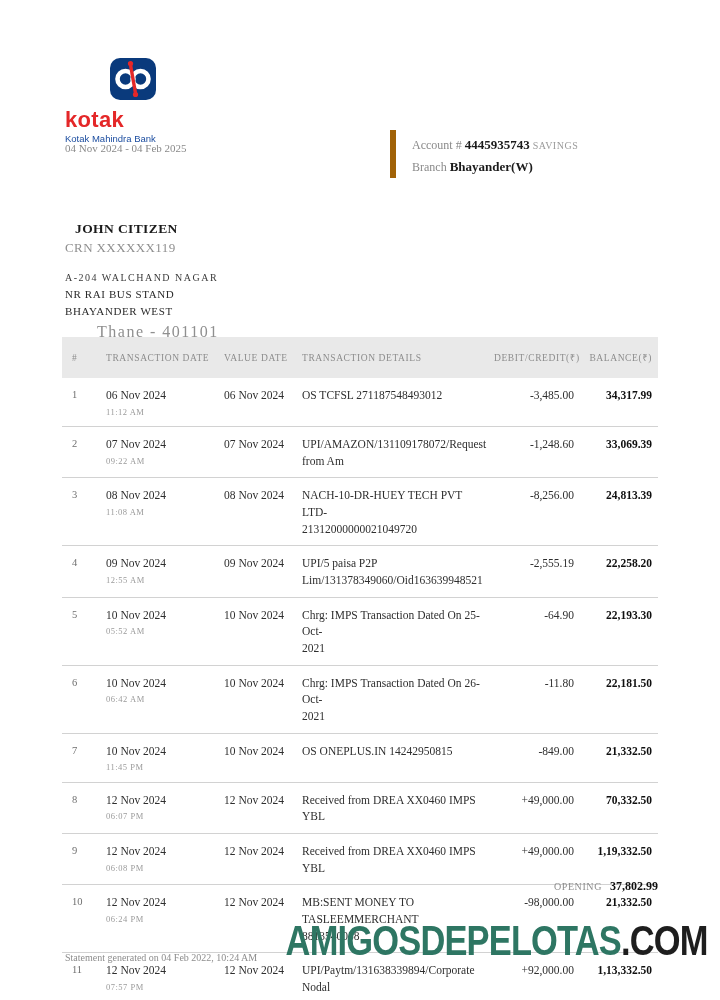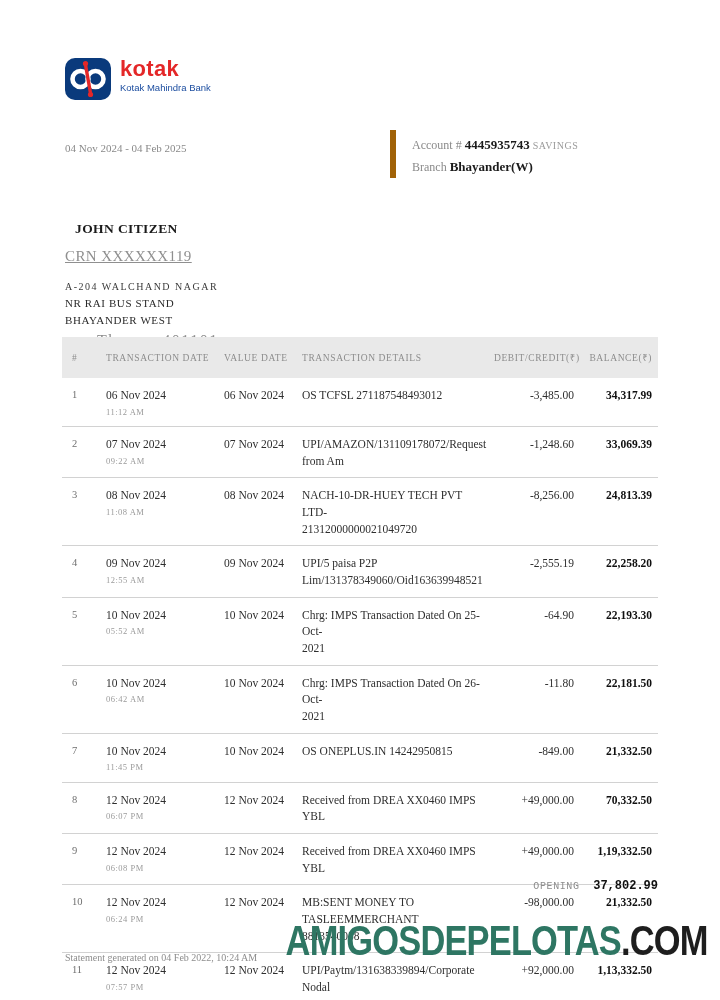--- a/index.html
+++ b/index.html
@@ -8,42 +8,42 @@
     position:relative;
     width:720px; height:1000px;
     margin:0 auto;
     background:#ffffff;
     font-family:"Liberation Serif", serif;
     color:#222;
     overflow:hidden;
   }
 
   
-  .brand { position:absolute; top:58px; left:65px; display:flex; align-items:flex-start; gap:9px; }
+  .brand { position:absolute; top:58px; left:65px; display:flex; align-items:flex-end; gap:9px;flex-direction:column; }
   .logo-svg { display:block; }
   .brand-text { display:flex; flex-direction:column; line-height:1; }
   .brand-name { font-family:"Liberation Sans", sans-serif; font-weight:bold; font-size:22px; letter-spacing:0.3px; }
   .brand-tagline { font-family:"Liberation Sans", sans-serif; font-size:9.5px; margin-top:3px; }
 
   
   .title-row { position:absolute; top:130px; left:65px; right:60px; display:flex; }
   .title-left h1 { font-size:31px; font-weight:normal; color:#1c1c1c; letter-spacing:0.5px; }
   .date-range { margin-top:12px; font-size:11px; color:#8a8a8a; }
   .account-block {
     margin-left:auto; width:270px; padding-left:16px;
     border-left:6px solid #a16207; padding-top:4px;
   }
   .account-line { font-size:12px; color:#8a8a8a; line-height:1.7; }
   .account-line b { color:#1b1b1b; font-size:13px; }
   .acct-type { font-size:10px; color:#9a9a9a; letter-spacing:0.5px; }
 
   
   .customer { position:absolute; top:221px; left:65px; width:330px; }
   .cust-name { font-size:13.5px; font-weight:bold; letter-spacing:0.4px; color:#1b1b1b;margin-left:10px; }
-  .cust-crn { font-size:15px; color:#8f8f8f; margin-top:11px; letter-spacing:0.4px;text-decoration:underline; }
+  .cust-crn { font-size:13px; color:#8f8f8f; margin-top:3px; letter-spacing:0.4px; }
   .address { margin-top:14px; }
   .addr-line { font-size:11px; line-height:1.55; color:#222; letter-spacing:0.3px; }
   .addr-line:nth-child(1) { letter-spacing:1.5px; color:#3a3a3a; font-size:10px; }
   .addr-line:nth-child(2), .addr-line:nth-child(3) { font-weight:normal; color:#2a2a2a; letter-spacing:0.6px; font-size:11px; }
   .addr-line:nth-child(4) { color:#8f8f8f; letter-spacing:1.5px; font-size:16px;margin-left:32px; }
 
   
   .txn-table { position:absolute; top:337px; left:62px; width:596px; border-collapse:collapse; table-layout:fixed; }
   .txn-table col.c-num { width:38px; }
   .txn-table col.c-txdate { width:118px; }
@@ -61,21 +61,21 @@
   .txn-table tbody td {
     border-bottom:1px solid #d2d2d2;
     padding:9px 6px 8px 6px;
     font-size:11.5px; color:#2e2e2e; vertical-align:top; line-height:1.45;
   }
   .txn-table tbody td.num { color:#6f6f6f; font-size:10.5px; padding-left:10px; }
   .txn-row .t-time { font-size:8.5px; color:#9a9a9a; letter-spacing:0.5px; margin-top:2px; }
   .txn-table td.balance { font-weight:bold; color:#101010; }
 
   
-  .summary { position:absolute; left:62px; width:596px; top:876px; text-align:right;font-family:Liberation Mono, monospace; }
+  .summary { position:absolute; left:62px; width:596px; top:876px; text-align:right; }
   .summary .s-label { font-size:10px; color:#8d8d8d; letter-spacing:0.6px; }
   .summary .s-value { font-size:12px; font-weight:bold; color:#101010; margin-left:4px; }
 
   
   .generated { position:absolute; left:65px; top:952px; font-size:10px; color:#8d8d8d; }
   .watermark {
     position:absolute; right:12px; top:920px;
     font-family:"Liberation Sans", sans-serif;
     font-weight:bold; font-size:42px; letter-spacing:-1px;
     transform:scaleX(0.82); transform-origin:right center;

